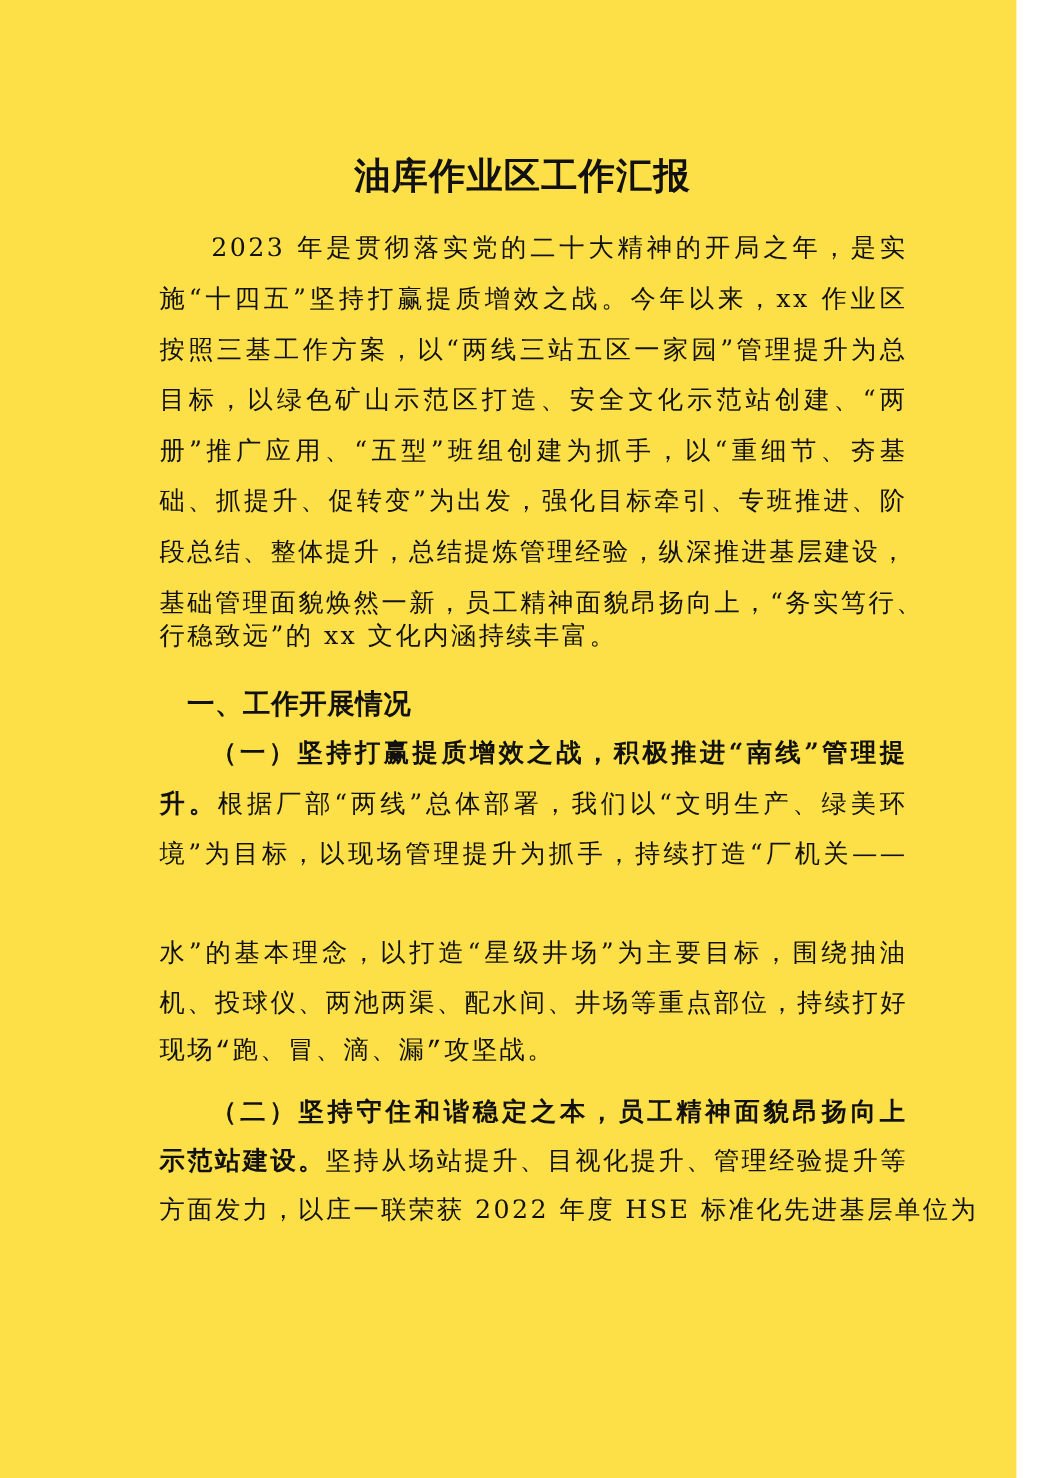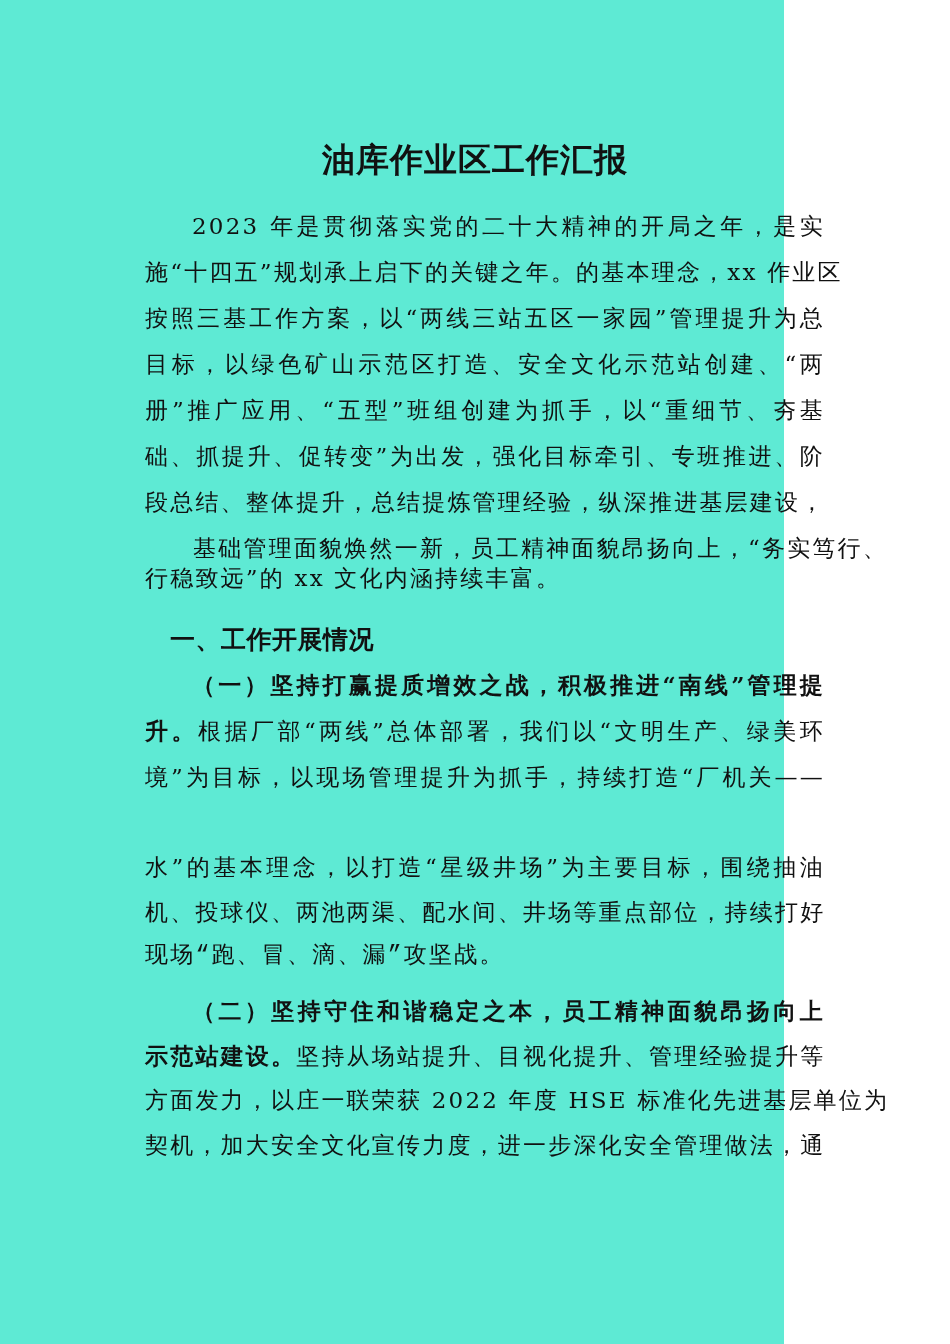--- a/index.html
+++ b/index.html
@@ -11,22 +11,22 @@
       width: 950px;
       height: 1344px;
       position: relative;
       overflow: hidden;
       color: #111111;
       font-family: "DejaVu Serif", "Liberation Serif", serif;
     }
     .page {
       position: absolute;
       left: 0; top: 0;
-      width: 784px; height: 1344px;
-      background: #5eead4;
+      width: 924px; height: 1344px;
+      background: #fde047;
     }
     .title {
       position: absolute;
       left: 0;
       width: 950px;
       top: 138px;
       text-align: center;
       font-size: 33px;
       font-weight: bold;
       letter-spacing: 1px;
@@ -64,36 +64,35 @@
     }
   </style>
 </head>
 <body>
 
 <div class="page">
 
   <div class="title">油库作业区工作汇报</div>
 
   <div class="line justify indent" style="top:211px;">2023 年是贯彻落实党的二十大精神的开局之年，是实</div>
-  <div class="line justify" style="top:257px;">施“十四五”规划承上启下的关键之年。的基本理念，xx 作业区</div>
+  <div class="line justify" style="top:257px;">施“十四五”坚持打赢提质增效之战。今年以来，xx 作业区</div>
   <div class="line justify" style="top:303px;">按照三基工作方案，以“两线三站五区一家园”管理提升为总</div>
   <div class="line justify" style="top:349px;">目标，以绿色矿山示范区打造、安全文化示范站创建、“两</div>
   <div class="line justify" style="top:395px;">册”推广应用、“五型”班组创建为抓手，以“重细节、夯基</div>
   <div class="line justify" style="top:441px;">础、抓提升、促转变”为出发，强化目标牵引、专班推进、阶</div>
   <div class="line justify" style="top:487px;">段总结、整体提升，总结提炼管理经验，纵深推进基层建设，</div>
-  <div class="line justify over" style="top:533px;margin-left:48px;">基础管理面貌焕然一新，员工精神面貌昂扬向上，“务实笃行、</div>
+  <div class="line justify over" style="top:533px;">基础管理面貌焕然一新，员工精神面貌昂扬向上，“务实笃行、</div>
   <div class="line" style="top:563px;">行稳致远”的 xx 文化内涵持续丰富。</div>
 
   <div class="heading" style="top:625px;">一、工作开展情况</div>
 
   <div class="line justify indent sub" style="top:670px;">（一）坚持打赢提质增效之战，积极推进“南线”管理提</div>
   <div class="line justify" style="top:716px;"><span class="sub">升。</span><span>根据厂部“两线”总体部署，我们以“文明生产、绿美环</span></div>
   <div class="line justify" style="top:762px;">境”为目标，以现场管理提升为抓手，持续打造“厂机关——</div>
   <div class="line justify" style="top:852px;">水”的基本理念，以打造“星级井场”为主要目标，围绕抽油</div>
   <div class="line justify" style="top:897px;">机、投球仪、两池两渠、配水间、井场等重点部位，持续打好</div>
   <div class="line" style="top:941px;font-family:Liberation Mono, monospace;">现场“跑、冒、滴、漏”攻坚战。</div>
 
   <div class="line justify indent sub" style="top:996px;">（二）坚持守住和谐稳定之本，员工精神面貌昂扬向上</div>
   <div class="line justify" style="top:1041px;"><span class="sub">示范站建设。</span><span>坚持从场站提升、目视化提升、管理经验提升等</span></div>
   <div class="line justify" style="top:1085px;">方面发力，以庄一联荣获 2022 年度 HSE 标准化先进基层单位为</div>
-  <div class="line justify" style="top:1130px;">契机，加大安全文化宣传力度，进一步深化安全管理做法，通</div>
 
 </div>
 
 </body></html>

